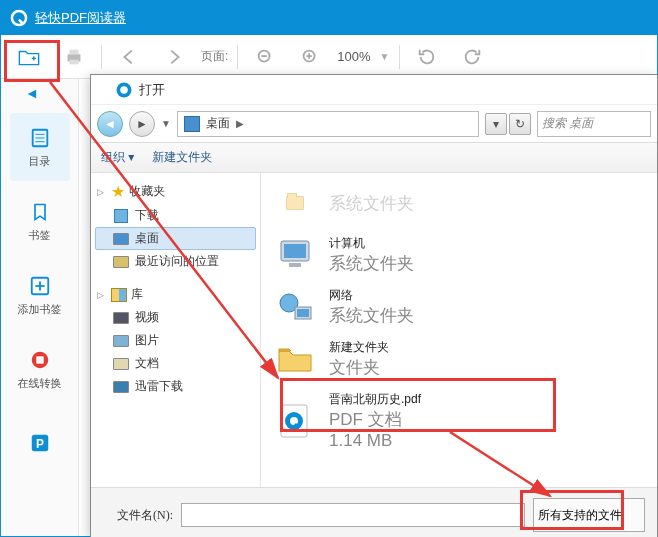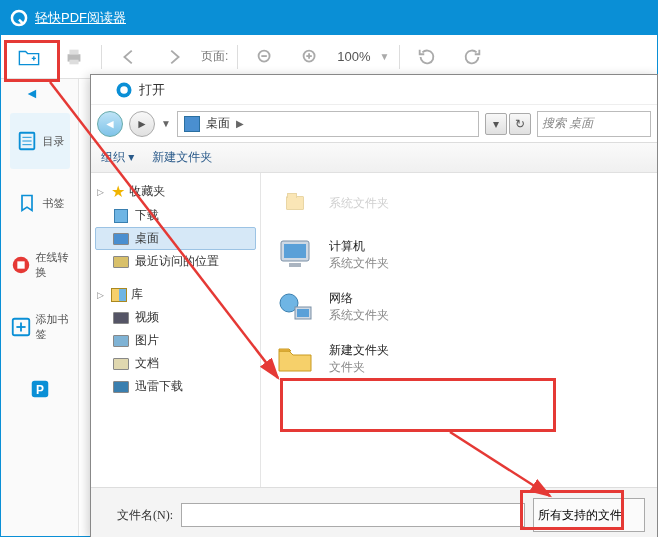--- a/index.html
+++ b/index.html
@@ -20,21 +20,21 @@
 .tb-zoom { font-size: 13px; color: #555; }
 
 .red-box { position: absolute; border: 3px solid #e53935; background: transparent; pointer-events: none; z-index: 50; }
 .redbox-open { top: 40px; left: 4px; width: 56px; height: 42px; }
 .redbox-file { top: 378px; left: 280px; width: 276px; height: 54px; }
 .redbox-openbtn { top: 490px; left: 520px; width: 104px; height: 40px; }
 
 
 .sidebar { position: absolute; top: 78px; left: 0; width: 78px; bottom: 0; background: #fafafa; border-right: 1px solid #e5e5e5; display: flex; flex-direction: column; align-items: center; padding-top: 6px; gap: 6px; }
 .sb-collapse { align-self: flex-start; margin-left: 24px; color: #0a8fd6; font-size: 14px; cursor: pointer; margin-bottom: 6px; }
-.sb-item { width: 60px; height: 56px; display: flex; flex-direction: row; align-items: center; justify-content: center; gap: 4px; font-size: 11px; color: #555; cursor: pointer; border-radius: 3px; }
+.sb-item { width: 60px; height: 68px; display: flex; flex-direction: column; align-items: center; justify-content: center; gap: 4px; font-size: 11px; color: #555; cursor: pointer; border-radius: 3px; }
 .sb-item.active { background: #e8f4fb; }
 .sb-icon { width: 24px; height: 24px; display: flex; align-items: center; justify-content: center; }
 
 
 .file-dialog { position: absolute; top: 74px; left: 90px; right: 0; bottom: 0; background: #fff; border: 1px solid #888; box-shadow: -2px 2px 10px rgba(0,0,0,0.2); }
 .fd-title { height: 30px; background: #fff; display: flex; align-items: center; padding: 0 24px; font-size: 13px; color: #333; border-bottom: 1px solid #eee; }
 .fd-title .q-icon { width:18px; height:18px; margin-right:6px; }
 .fd-nav { height: 38px; border-bottom: 1px solid #ddd; display: flex; align-items: center; padding: 0 6px; gap: 6px; }
 .nav-btn { width: 26px; height: 26px; border-radius: 50%; border: 1px solid #aaa; background: linear-gradient(#f8f8f8,#e0e0e0); display: flex; align-items: center; justify-content: center; font-size: 12px; color: #555; cursor: pointer; }
 .nav-btn.back { background: linear-gradient(#bfe4f7,#7fc3e8); border-color:#6aa; color:#fff; }
@@ -53,21 +53,21 @@
 .tree-head .exp { color:#888; font-size:9px; width:10px; }
 .tree-node { display: flex; align-items: center; gap: 6px; padding: 3px 2px 3px 18px; cursor:pointer; border-radius:2px; }
 .tree-node.sel { background:#d6e8f7; border:1px solid #9cc3e4; padding:2px 1px 2px 17px; }
 .t-icon{ width:16px; height:16px; display:flex; align-items:center; justify-content:center; }
 
 .fd-list { flex: 1; padding: 4px 8px; overflow: auto; }
 .list-row { display: flex; align-items: center; gap: 12px; padding: 6px 4px; cursor:pointer; }
 .li-icon { width: 44px; height: 40px; display: flex; align-items: center; justify-content: center; }
 .li-text { font-size: 12px; }
 .li-name { color: #222; }
-.li-sub { color: #888; font-size: 12px; }
+.li-sub { color: #888; font-size: 17px; }
 
 .fd-bottom { border-top: 1px solid #ddd; padding: 10px 12px; background: #f4f4f4; display: flex; flex-direction: column; gap: 8px; }
 .row1 { display: flex; align-items: center; gap: 8px; }
 .fn-label { font-size: 12px; color: #333; width: 70px; text-align: right; font-family: Liberation Serif, serif; }
 .fn-input { flex: 1; height: 24px; border: 1px solid #aaa; background: #fff; }
 .ftype { width: 112px; height: 24px; border: 1px solid #aaa; background: #fbfbfb; font-size: 12px; display: flex; align-items: center; padding: 16px 4px; justify-content: space-between; }
 .row2 { display:flex; justify-content:flex-end; gap:8px; }
 .dlg-btn { width: 84px; height: 26px; border: 1px solid #888; background: linear-gradient(#fdfdfd,#e5e5e5); font-size: 12px; display:flex; align-items:center; justify-content:center; cursor:pointer; border-radius:2px; }
 .dlg-btn.primary { border:1px solid #3d87c7; background:linear-gradient(#eaf4fc,#cfe6f7); box-shadow: 0 0 0 2px #8cc0e8 inset; }
 
@@ -168,35 +168,35 @@
       <span class="sb-icon">
           <svg width="20" height="22" viewBox="0 0 24 24">
             <path d="M6 3 h12 v18 l-6-4 -6 4 z" fill="none" stroke="#0a8fd6" stroke-width="2"></path>
           </svg>
         </span>
       <span>书签</span>
     </div>
     <div class="sb-item">
       <span class="sb-icon">
           <svg width="22" height="22" viewBox="0 0 24 24">
-            <circle cx="12" cy="12" r="9" fill="#e53935"></circle>
-            <path d="M8 8 h8 v8 h-8 z" fill="#fff"></path>
-          </svg>
-        </span>
-      <span>在线转换</span>
-    </div>
-    <div class="sb-item">
-      <span class="sb-icon">
-          <svg width="22" height="22" viewBox="0 0 24 24">
             <rect x="3" y="3" width="18" height="18" rx="2" fill="none" stroke="#0a8fd6" stroke-width="2"></rect>
             <line x1="12" y1="7" x2="12" y2="17" stroke="#0a8fd6" stroke-width="2"></line>
             <line x1="7" y1="12" x2="17" y2="12" stroke="#0a8fd6" stroke-width="2"></line>
           </svg>
         </span>
       <span>添加书签</span>
+    </div>
+    <div class="sb-item">
+      <span class="sb-icon">
+          <svg width="22" height="22" viewBox="0 0 24 24">
+            <circle cx="12" cy="12" r="9" fill="#e53935"></circle>
+            <path d="M8 8 h8 v8 h-8 z" fill="#fff"></path>
+          </svg>
+        </span>
+      <span>在线转换</span>
     </div>
     <div class="sb-item">
       <span class="sb-icon">
           <svg width="22" height="22" viewBox="0 0 24 24">
             <rect x="3" y="3" width="18" height="18" rx="3" fill="#0a8fd6"></rect>
             <text x="12" y="17" font-size="13" text-anchor="middle" fill="#fff" font-weight="bold">P</text>
           </svg>
         </span>
     </div>
   </div>
@@ -331,20 +331,35 @@
         <span class="li-icon">
             <svg width="40" height="36" viewBox="0 0 40 36">
               <path d="M4 10 h10 l4 4 h18 v16 h-32 z" fill="#f6d06a" stroke="#c99a20"></path>
               <path d="M4 8 h10 l2 2 h-12 z" fill="#f0b94a" stroke="#c99a20"></path>
             </svg>
           </span>
         <div class="li-text">
             <div class="li-name">新建文件夹</div>
             <div class="li-sub">文件夹</div>
           </div>
+      </div>
+      <div class="list-row">
+        <span class="li-icon">
+            <svg width="40" height="40" viewBox="0 0 40 40">
+              <rect x="6" y="4" width="26" height="32" rx="2" fill="#fff" stroke="#bbb"></rect>
+              <circle cx="19" cy="20" r="9" fill="#0a8fd6"></circle>
+              <circle cx="19" cy="20" r="4" fill="#fff"></circle>
+              <rect x="21" y="22" width="6" height="3" fill="#0a8fd6" transform="rotate(45 21 22)"></rect>
+            </svg>
+          </span>
+        <div class="li-text">
+          <div class="li-name">晋南北朝历史.pdf</div>
+          <div class="li-sub">PDF 文档</div>
+          <div class="li-sub">1.14 MB</div>
+        </div>
       </div>
     </div>
   </div>
   <div class="fd-bottom">
     <div class="row1">
       <span class="fn-label">文件名(N):</span>
       <input class="fn-input" style="">
       <div class="ftype">
         <span>所有支持的文件</span>
       </div>

